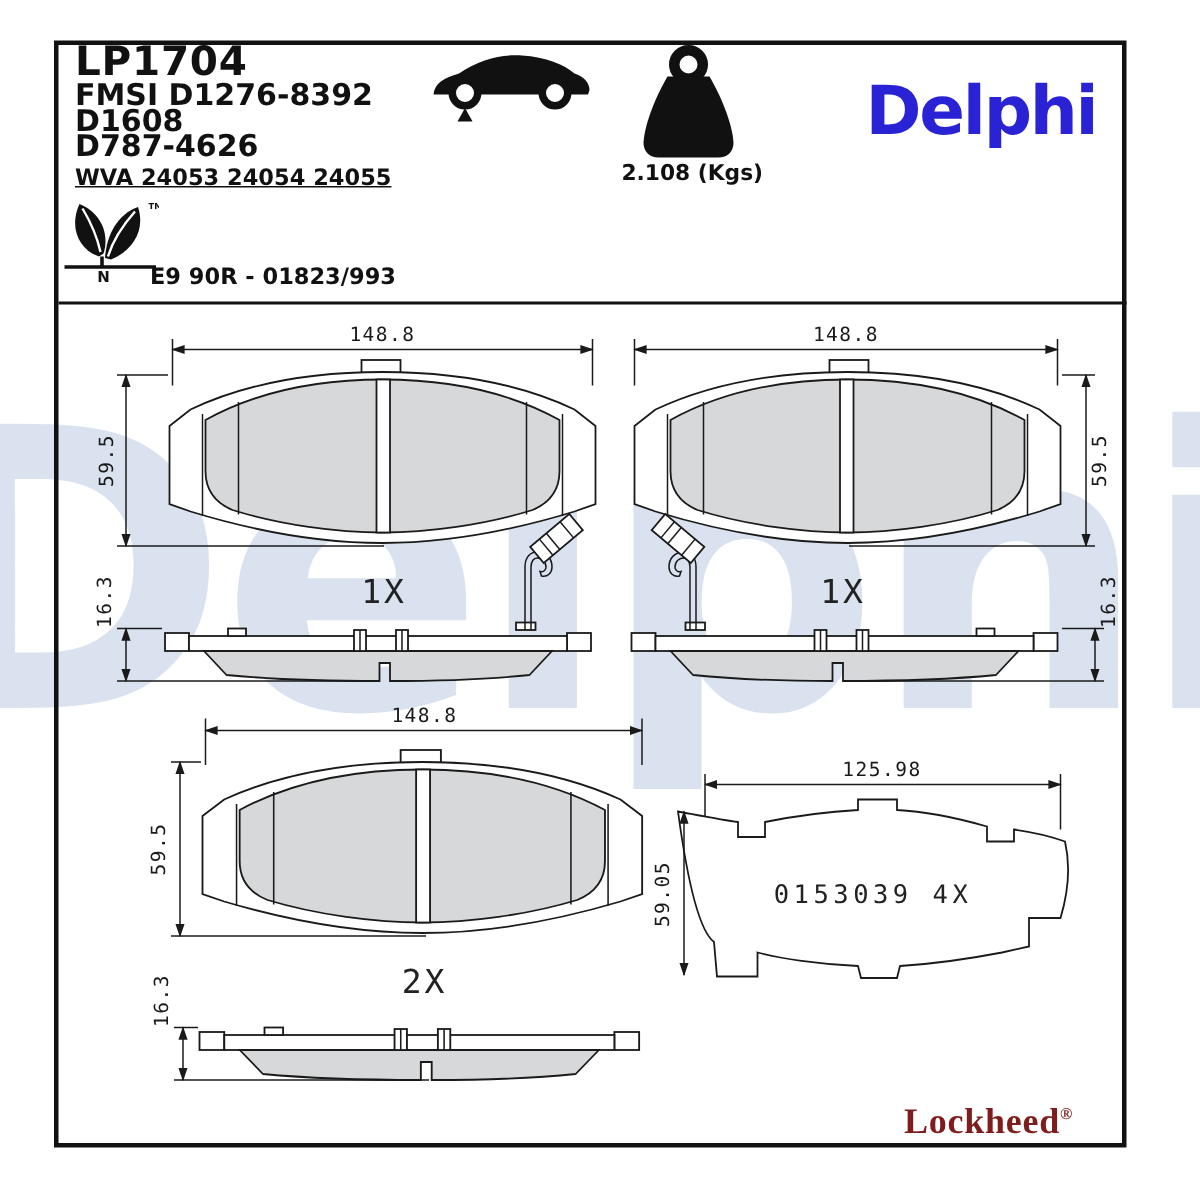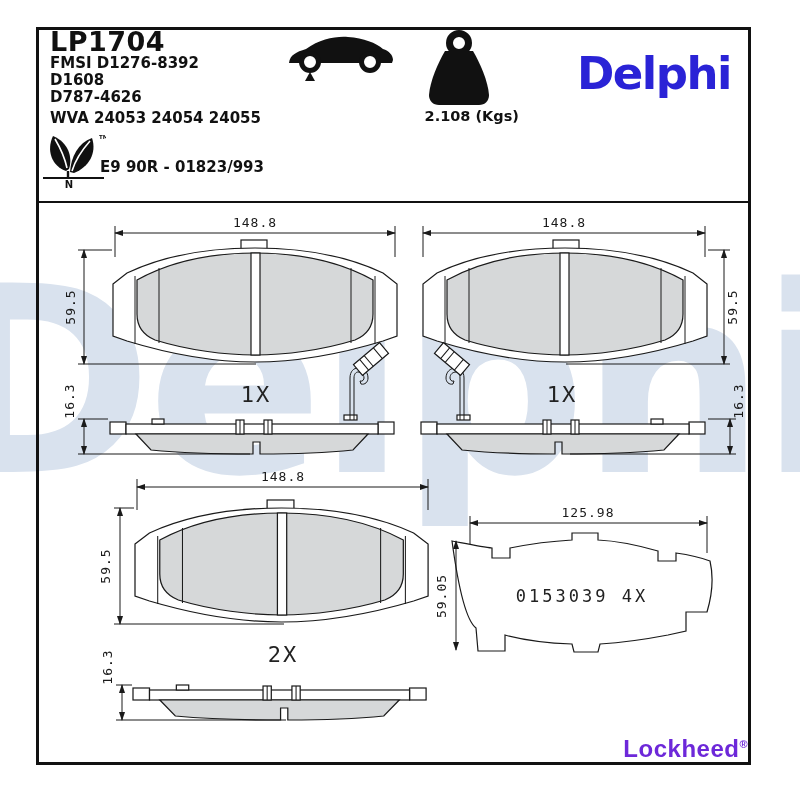--- a/index.html
+++ b/index.html
@@ -18,35 +18,35 @@
   .border{
     position:absolute;left:36px;top:27px;width:715px;height:738px;
     border:3px solid #111;box-sizing:border-box;background:transparent;
     pointer-events:none;z-index:5;
   }
   .sep{
     position:absolute;left:39px;top:201px;width:712px;height:0;
     border-top:2px solid #111;z-index:4;
   }
   .lp{position:absolute;left:50px;top:26px;font-size:27px;font-weight:bold;letter-spacing:.5px;z-index:6;}
-  .fmsi{position:absolute;left:50px;top:55px;font-size:15px;font-weight:bold;line-height:17px;z-index:6;}
-  .wva{position:absolute;left:50px;top:109px;font-size:15px;font-weight:bold;z-index:6;}
-  .e9{position:absolute;left:100px;top:158px;font-size:15px;font-weight:bold;z-index:6;}
+  .fmsi{position:absolute;left:50px;top:55px;font-size:20px;font-weight:bold;line-height:17px;z-index:6;}
+  .wva{position:absolute;left:50px;top:109px;font-size:15px;font-weight:bold;z-index:6;text-decoration:underline;}
+  .e9{position:absolute;left:100px;top:175px;font-size:15px;font-weight:bold;z-index:6;}
   .leaf{position:absolute;left:42px;top:131px;z-index:6;}
   .car{position:absolute;left:286px;top:32px;z-index:6;}
   .kg{position:absolute;left:418px;top:30px;z-index:6;}
-  .kg-label{position:absolute;left:404px;top:108px;width:115px;text-align:right;font-size:14.5px;font-weight:bold;z-index:6;}
+  .kg-label{position:absolute;left:404px;top:108px;width:115px;text-align:center;font-size:14.5px;font-weight:bold;z-index:6;}
   .delphi{
     position:absolute;left:577px;top:47px;z-index:6;
     font-size:45px;font-weight:800;letter-spacing:-1.5px;color:var(--blue);
   }
   .lockheed{
-    position:absolute;left:570px;top:735px;width:178px;text-align:right;z-index:6;
-    font-family:Liberation Sans, sans-serif;
-    font-size:24px;font-weight:bold;letter-spacing:.5px;color:#6d28d9;
+    position:absolute;left:570px;top:735px;width:178px;text-align:center;z-index:6;
+    font-family:Liberation Serif, serif;
+    font-size:24px;font-weight:bold;letter-spacing:.5px;color:#7f1d1d;
   }
   .lockheed sup{font-size:11px;font-weight:bold;}
   svg.drawing{position:absolute;left:0;top:205px;z-index:3;}
   .ol{fill:#ffffff;stroke:var(--line);stroke-width:1.2;}
   .gr{fill:var(--pad);stroke:var(--line);stroke-width:1.2;}
   .ln{fill:none;stroke:var(--line);stroke-width:1;}
   .dl{stroke:var(--line);stroke-width:1;marker-start:url(#arr);marker-end:url(#arr);}
   .xl{stroke:var(--line);stroke-width:1;}
   .dim{font-family:"DejaVu Sans Mono","Liberation Mono",monospace;font-size:13px;letter-spacing:1px;fill:#1a1a1a;}
   .qty{font-family:"DejaVu Sans Mono","Liberation Mono",monospace;font-size:22px;letter-spacing:2px;fill:#222;}

